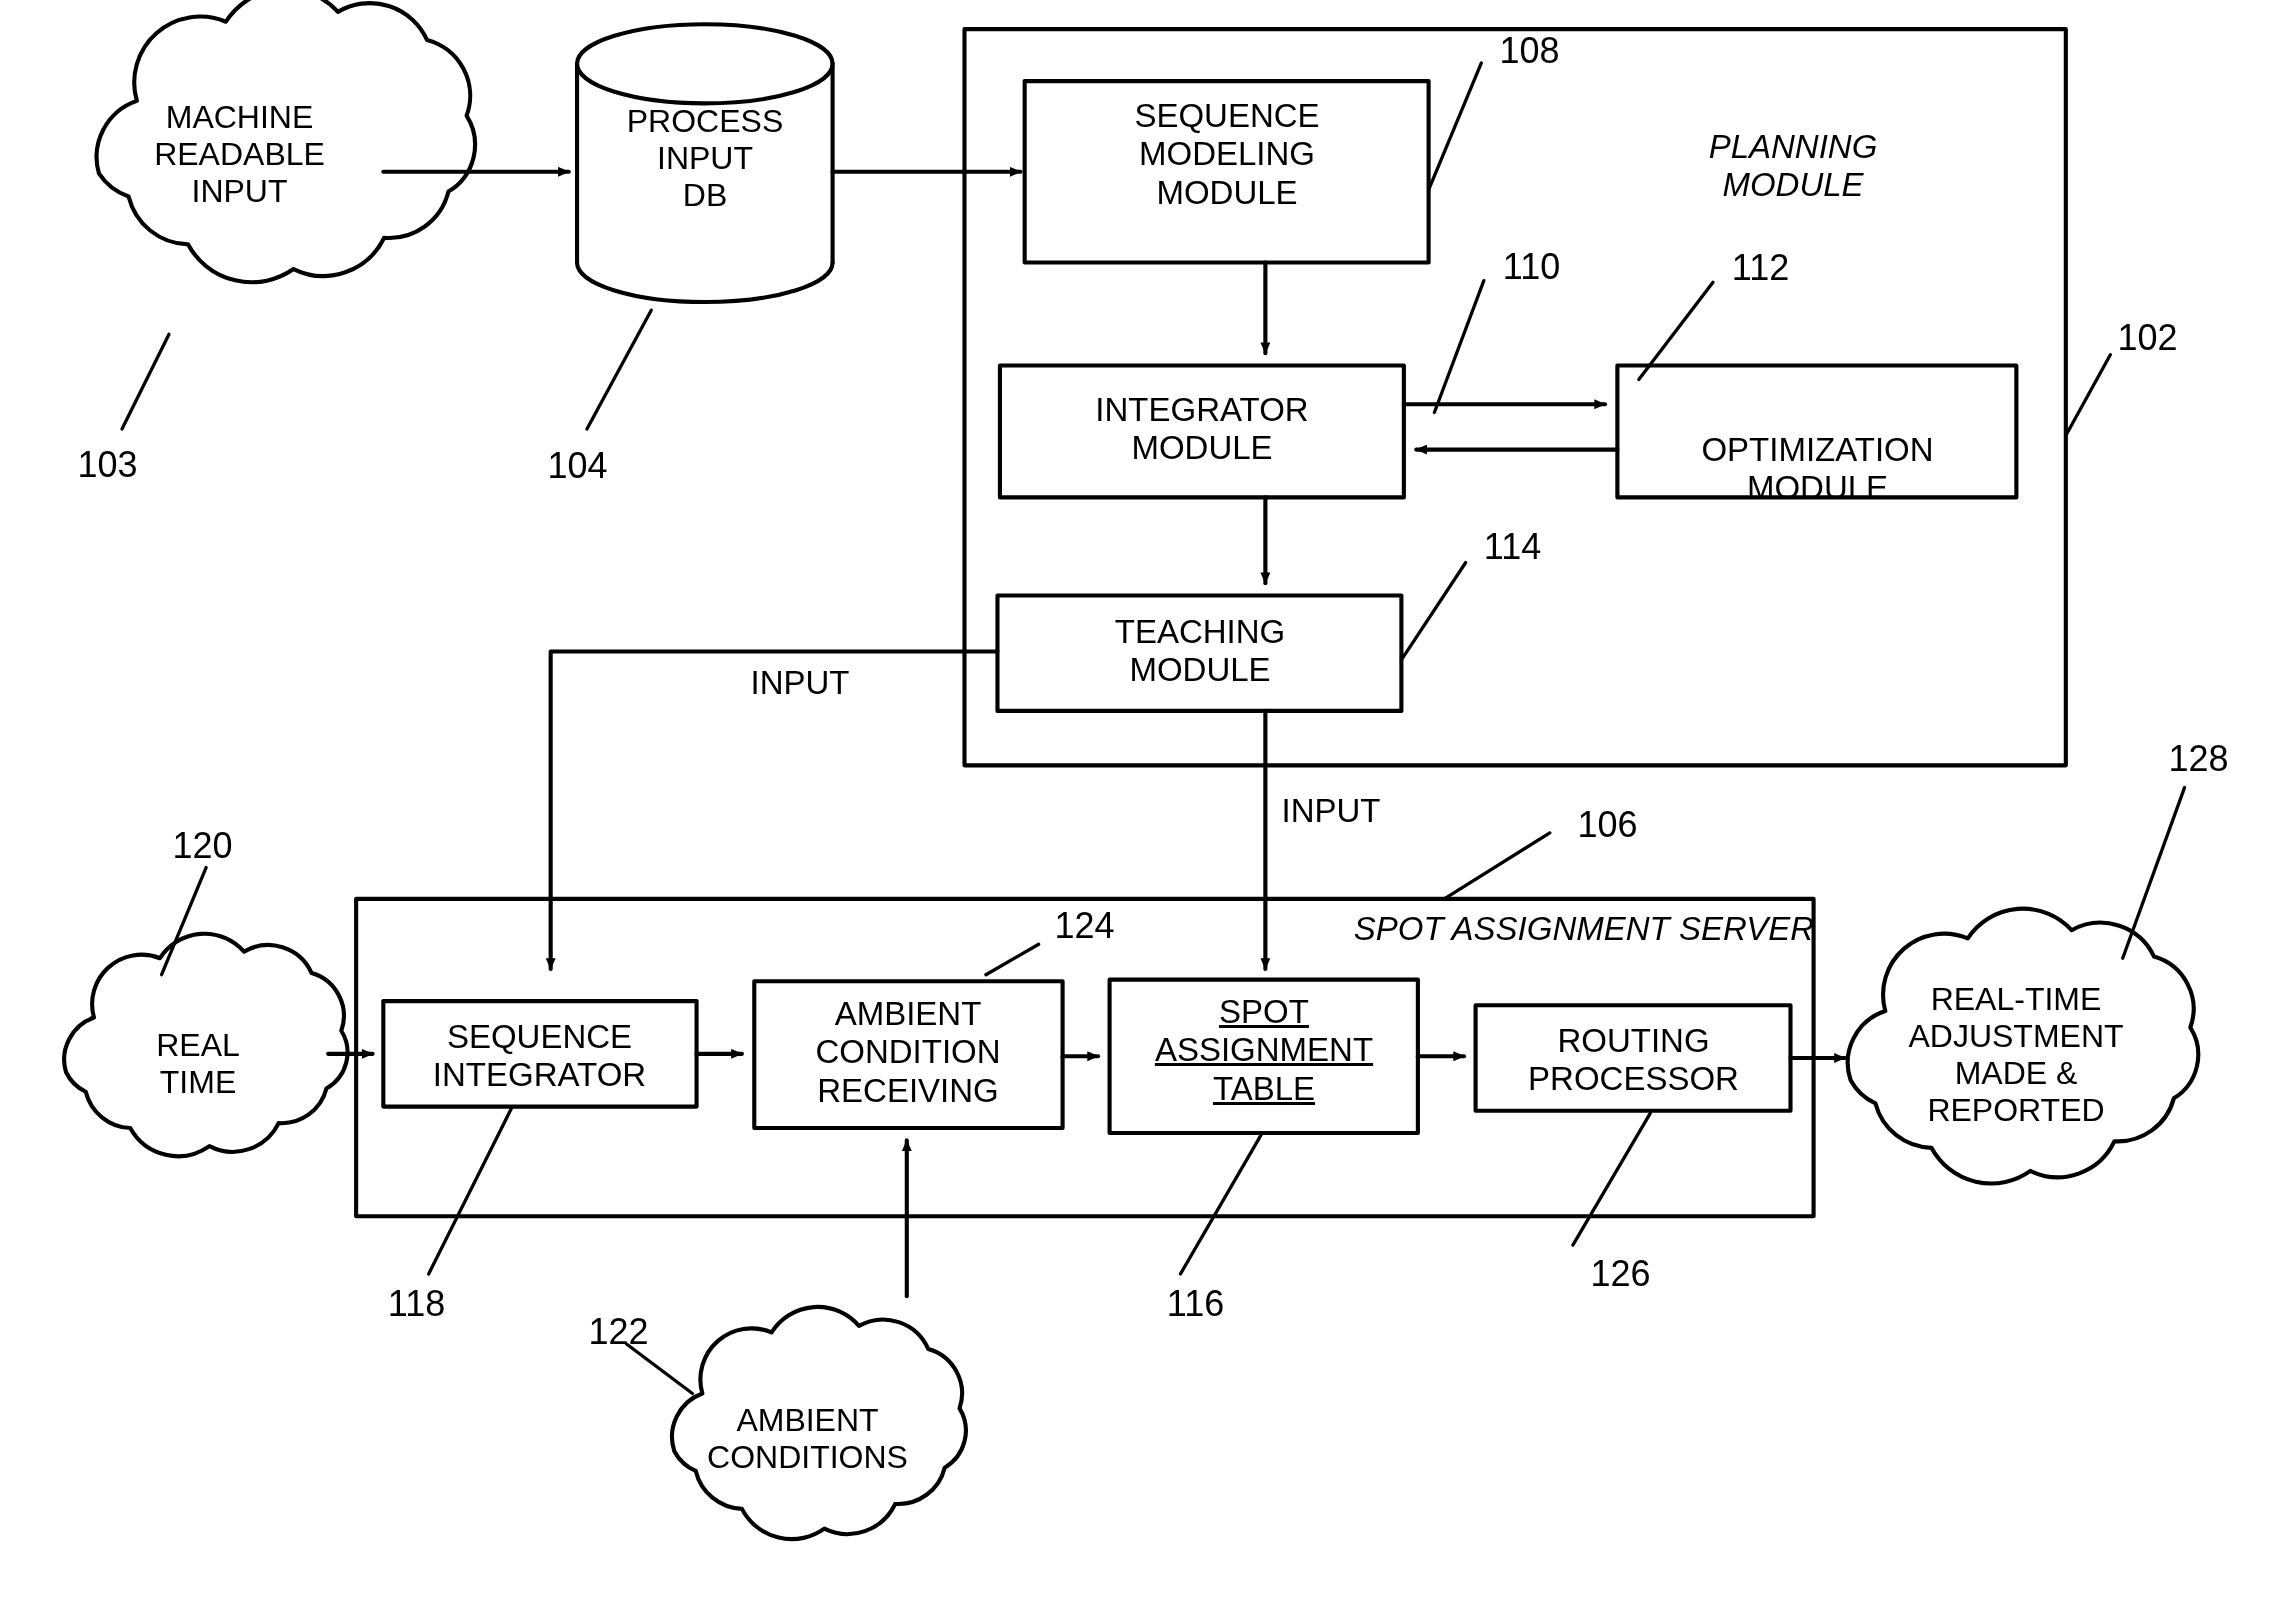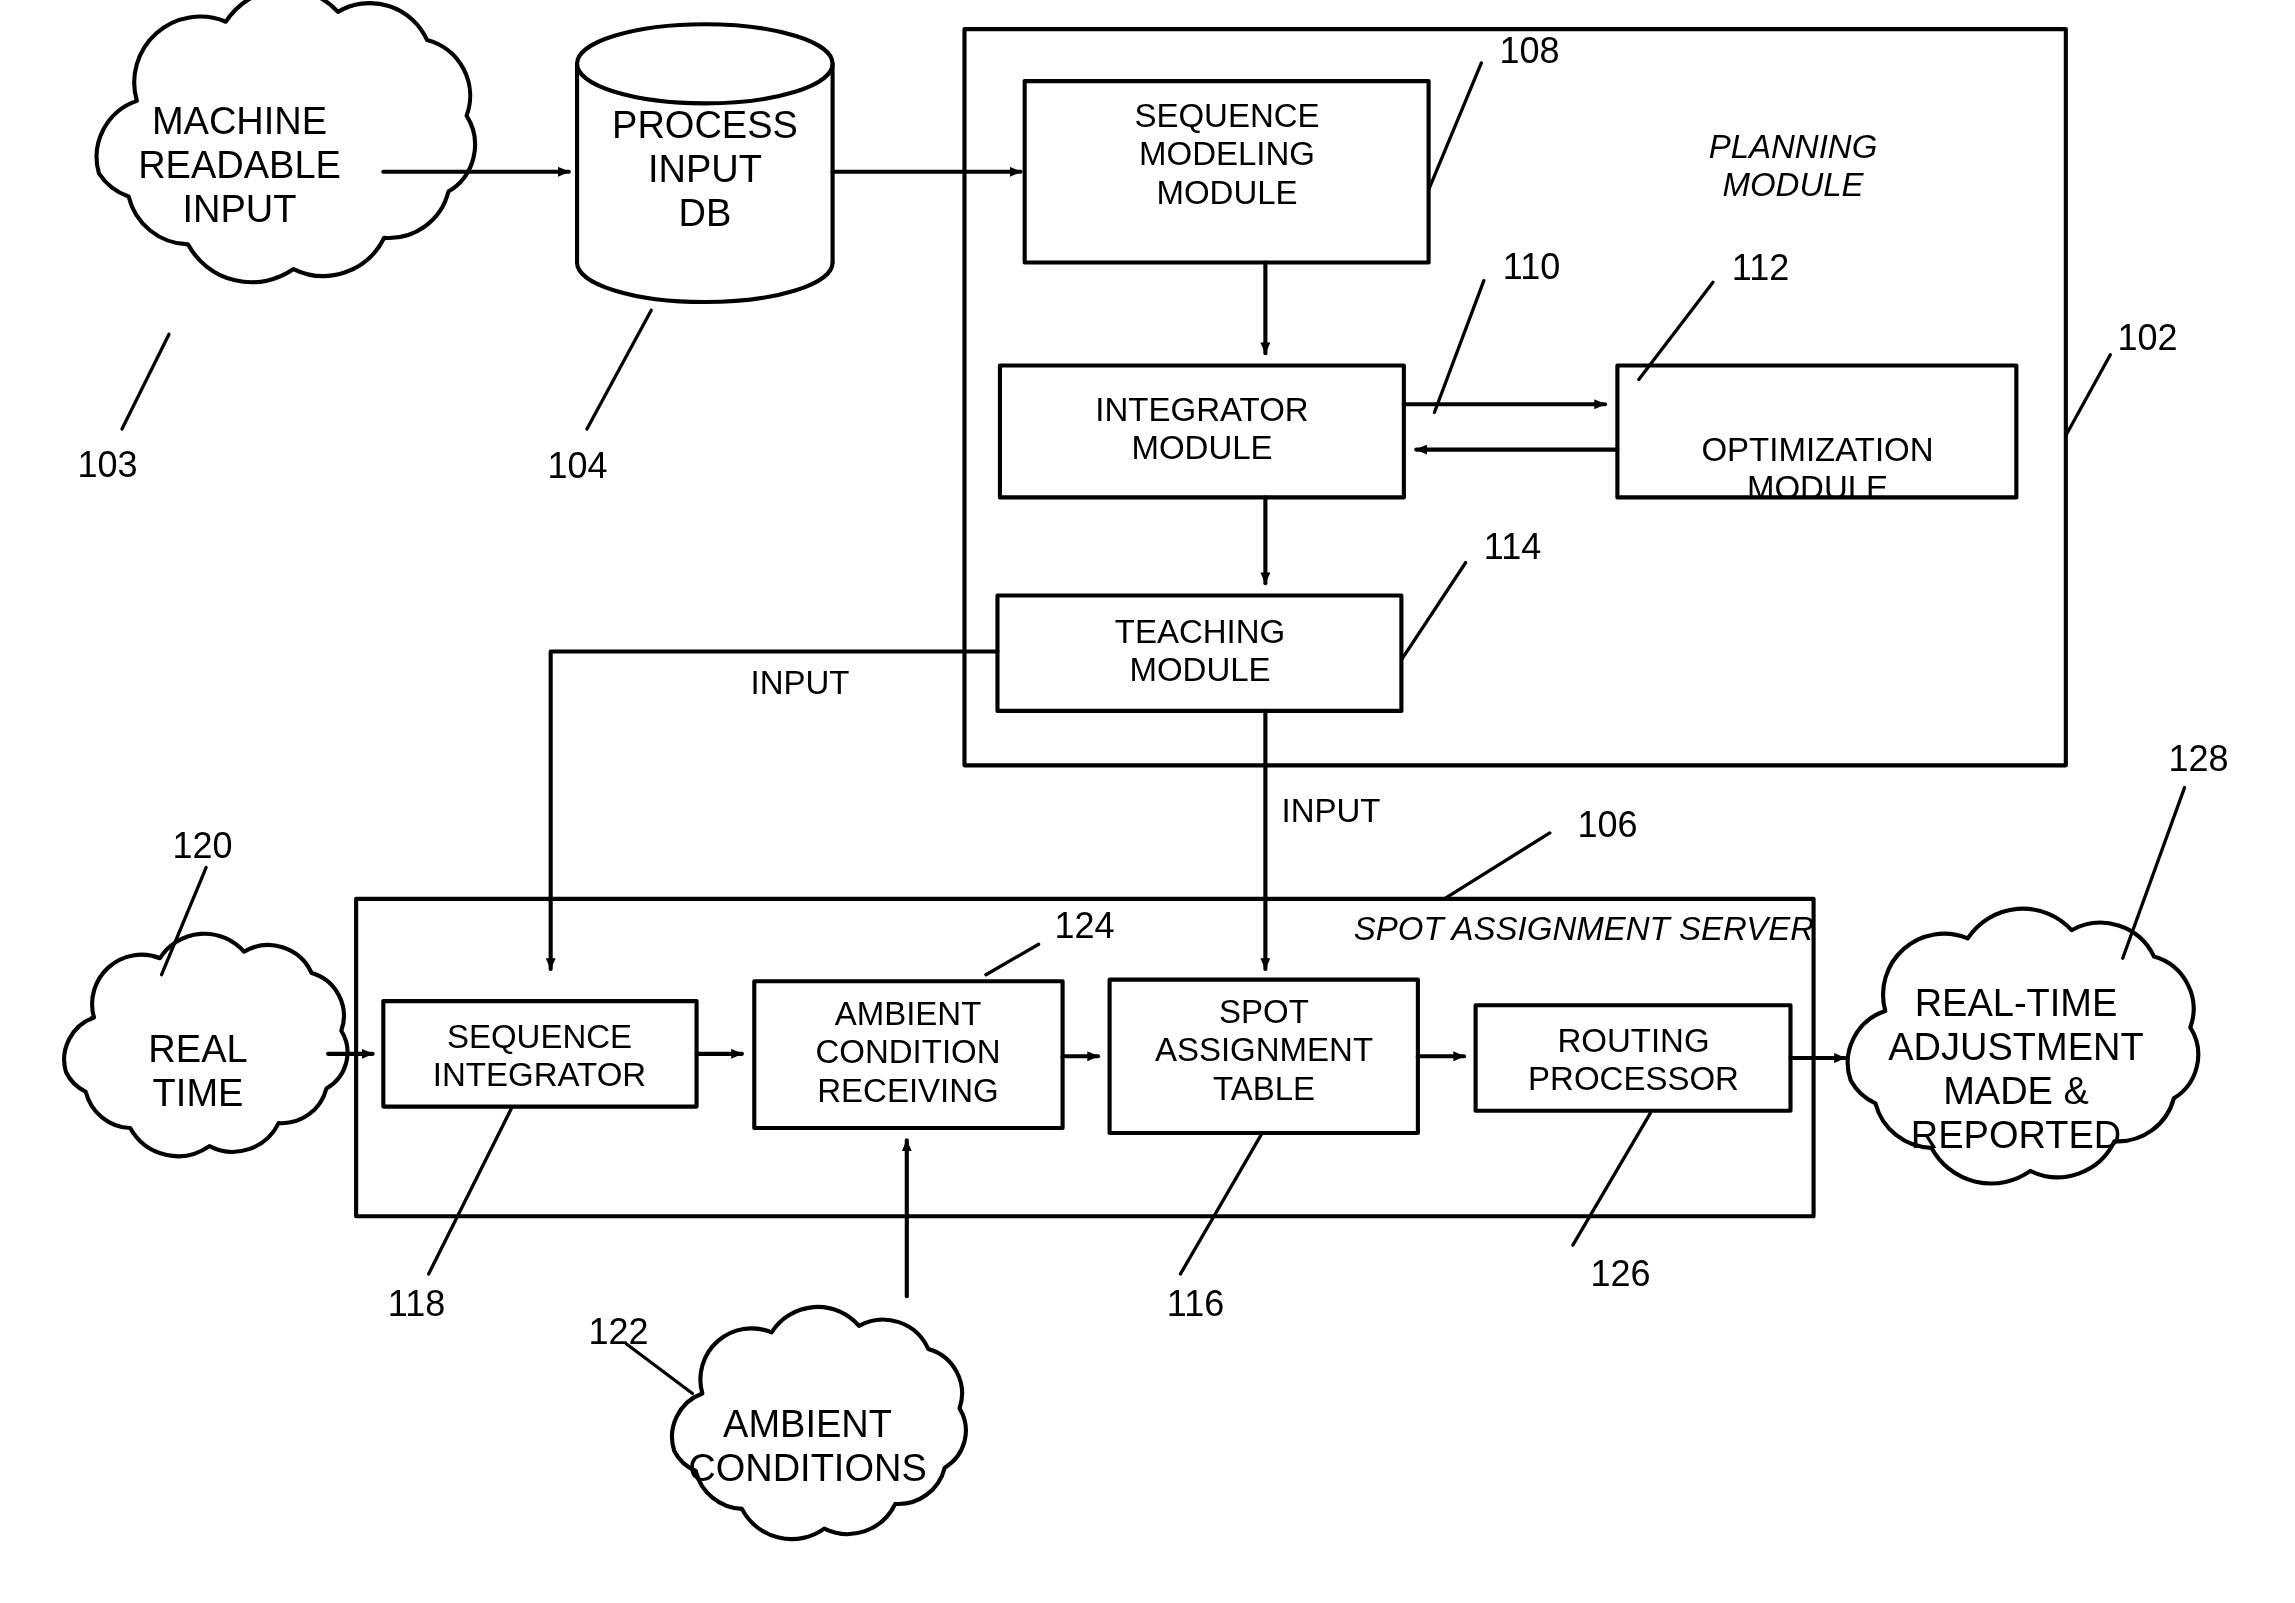--- a/index.html
+++ b/index.html
@@ -2,21 +2,21 @@
 <html style="font-size:13px"><head>
 <meta charset="utf-8">
 <style>
   html,body{margin:0;padding:0;background:#ffffff;}
   body{width:2295px;height:1604px;font-family:"Liberation Sans",sans-serif;}
   #stage{position:relative;width:2295px;height:1604px;background:#fff;overflow:hidden;}
   svg.layer{position:absolute;left:0;top:0;width:2295px;height:1604px;}
   .lbl{position:absolute;text-align:center;color:#000;font-family:"Liberation Sans",sans-serif;
        font-weight:400;line-height:1.16;letter-spacing:0px;white-space:pre-line;}
   .boxlbl{font-size:33px;}
-  .cloudlbl{font-size:38px;}
+  .cloudlbl{font-size:32px;}
   .reflbl{font-size:36px;font-weight:400;}
   .sectlbl{font-size:33px;font-style:italic;}
   .flowlbl{font-size:33px;}
 </style>
 </head>
 <body>
 
 <div id="stage">
 
   <svg class="layer" viewBox="0 0 2784 1945">
@@ -220,21 +220,21 @@
 
   <div class="lbl boxlbl" style="left:383px;top:1018px;width:313px;">SEQUENCE
 INTEGRATOR</div>
   <div class="lbl reflbl" style="left:363px;top:1283px;width:107px;">118</div>
 
   <div class="lbl boxlbl" style="left:754px;top:995px;width:308px;">AMBIENT
 CONDITION
 RECEIVING</div>
   <div class="lbl reflbl" style="left:1031px;top:905px;width:107px;">124</div>
 
-  <div class="lbl boxlbl" style="left:1110px;top:993px;width:308px;">SPOT
+  <div class="lbl boxlbl" style="left:1110px;top:993px;width:308px;text-decoration:underline;">SPOT
 ASSIGNMENT
 TABLE</div>
   <div class="lbl reflbl" style="left:1142px;top:1283px;width:107px;">116</div>
 
   <div class="lbl boxlbl" style="left:1476px;top:1022px;width:315px;">ROUTING
 PROCESSOR</div>
   <div class="lbl reflbl" style="left:1567px;top:1253px;width:107px;">126</div>
 
 </div>
 

